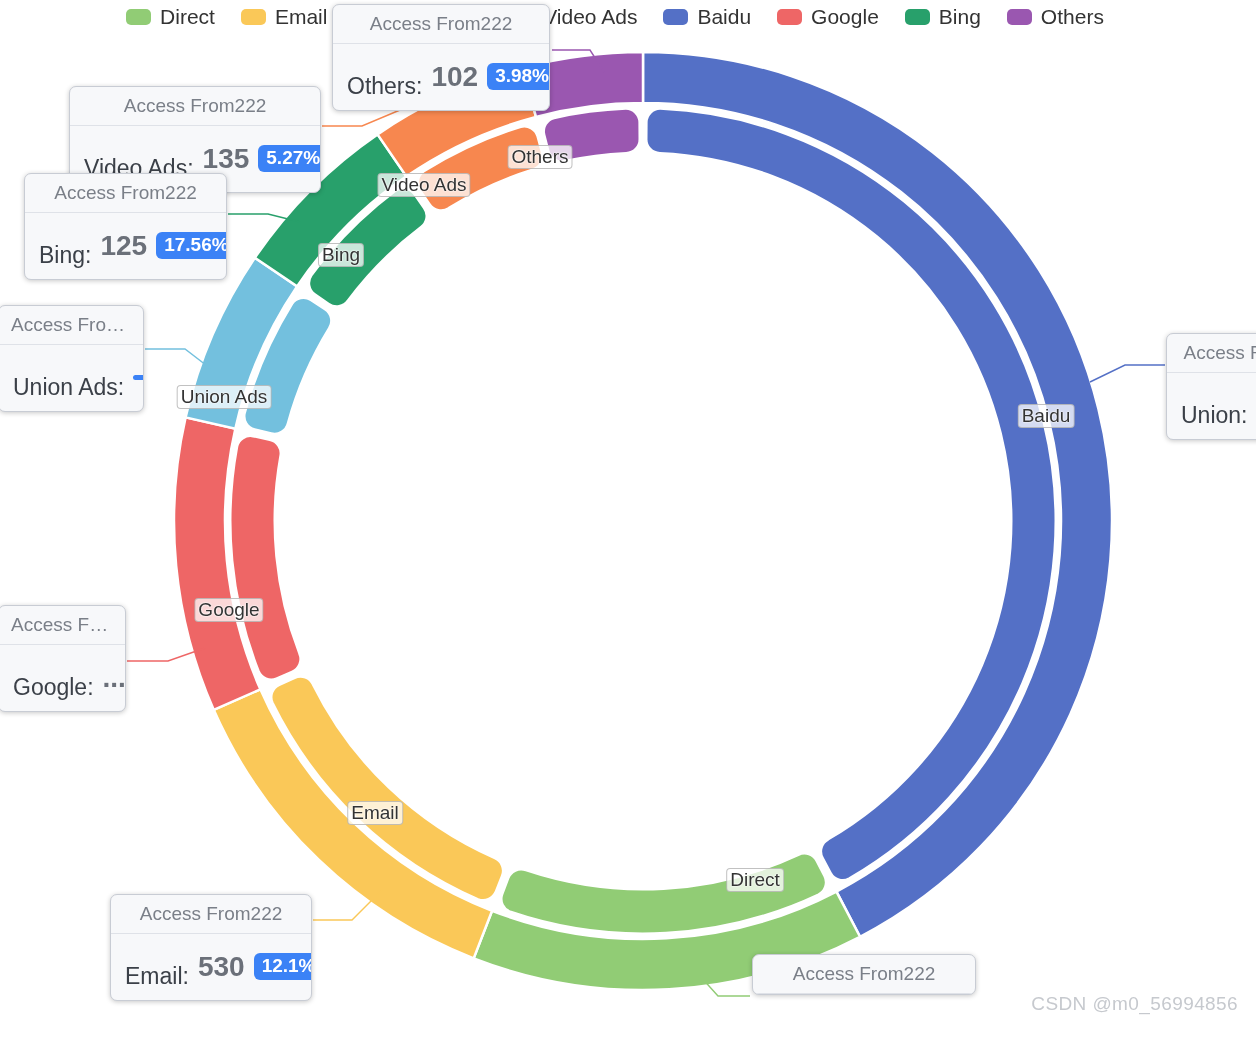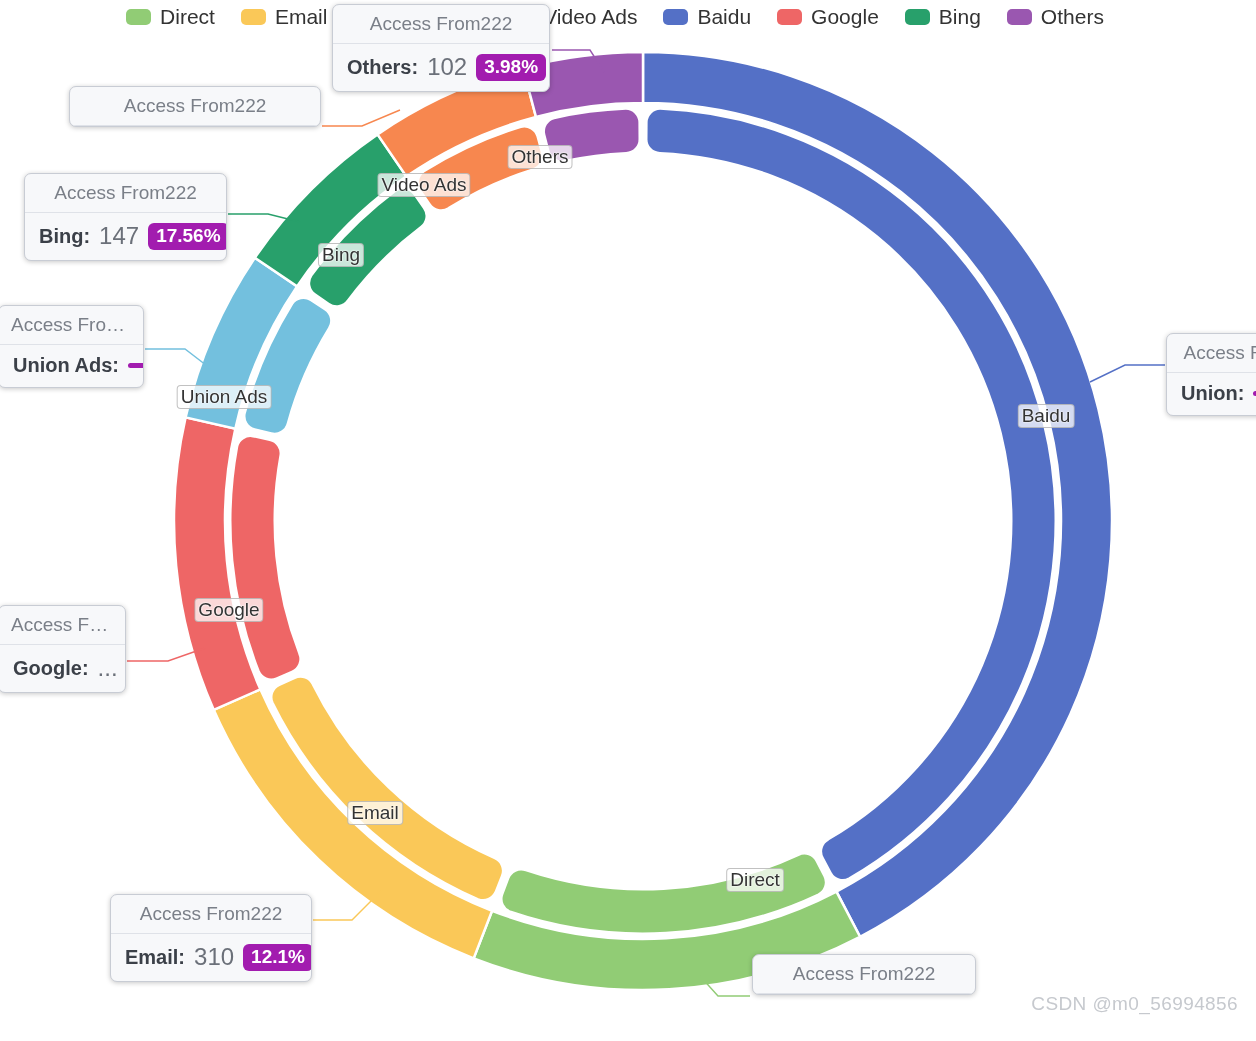--- a/index.html
+++ b/index.html
@@ -105,33 +105,35 @@
   }
   .tt-body {
     display: flex;
     align-items: center;
     padding: 9px 14px 10px 14px;
     gap: 9px;
     white-space: nowrap;
     overflow: hidden;
   }
   .tt-name {
-    font-size: 20px;
+    font-size: 23px;
+    font-weight: normal;
+    color: #3b4048;
+    margin-top: 20px;
+  }
+  .tt-value {
+    font-size: 28px;
+    color: #6b7079;
     font-weight: bold;
-    color: #3b4048;
-  }
-  .tt-value {
-    font-size: 24px;
-    color: #6b7079;
   }
   .tt-pct {
     font-size: 19px;
     font-weight: bold;
     color: #ffffff;
-    background: #a21caf;
+    background: #3b82f6;
     border-radius: 6px;
     padding: 2px 8px 3px 8px;
     line-height: 22px;
   }
 
   
   #watermark {
     position: absolute;
     right: 18px;
     bottom: 26px;
@@ -220,26 +222,31 @@
       <div class="tooltip" style="left: 332px; top: 4px; width: 218px;">
         <div class="tt-title">Access From222</div>
         <div class="tt-body">
           <span class="tt-name">Others:</span>
           <span class="tt-value">102</span>
           <span class="tt-pct">3.98%</span>
         </div>
       </div>
       <div class="tooltip" style="left: 69px; top: 86px; width: 252px;">
         <div class="tt-title">Access From222</div>
+        <div class="tt-body">
+          <span class="tt-name">Video Ads:</span>
+          <span class="tt-value">135</span>
+          <span class="tt-pct">5.27%</span>
+        </div>
       </div>
       <div class="tooltip" style="left: 24px; top: 173px; width: 203px;">
         <div class="tt-title">Access From222</div>
         <div class="tt-body">
           <span class="tt-name">Bing:</span>
-          <span class="tt-value">147</span>
+          <span class="tt-value">125</span>
           <span class="tt-pct">17.56%</span>
         </div>
       </div>
       <div class="tooltip" style="left: -2px; top: 305px; width: 146px;">
         <div class="tt-title">Access From222</div>
         <div class="tt-body">
           <span class="tt-name">Union Ads:</span>
           <span class="tt-pct" style="min-width: 14px;"></span>
         </div>
       </div>
@@ -247,21 +254,21 @@
         <div class="tt-title">Access From...</div>
         <div class="tt-body">
           <span class="tt-name">Google:</span>
           <span class="tt-value">...</span>
         </div>
       </div>
       <div class="tooltip" style="left: 110px; top: 894px; width: 202px;">
         <div class="tt-title">Access From222</div>
         <div class="tt-body">
           <span class="tt-name">Email:</span>
-          <span class="tt-value">310</span>
+          <span class="tt-value">530</span>
           <span class="tt-pct">12.1%</span>
         </div>
       </div>
       <div class="tooltip" style="left: 752px; top: 954px; width: 224px;">
         <div class="tt-title">Access From222</div>
       </div>
       <div class="tooltip" style="left: 1166px; top: 333px; width: 130px;">
         <div class="tt-title">Access Fro</div>
         <div class="tt-body">
           <span class="tt-name">Union:</span>

